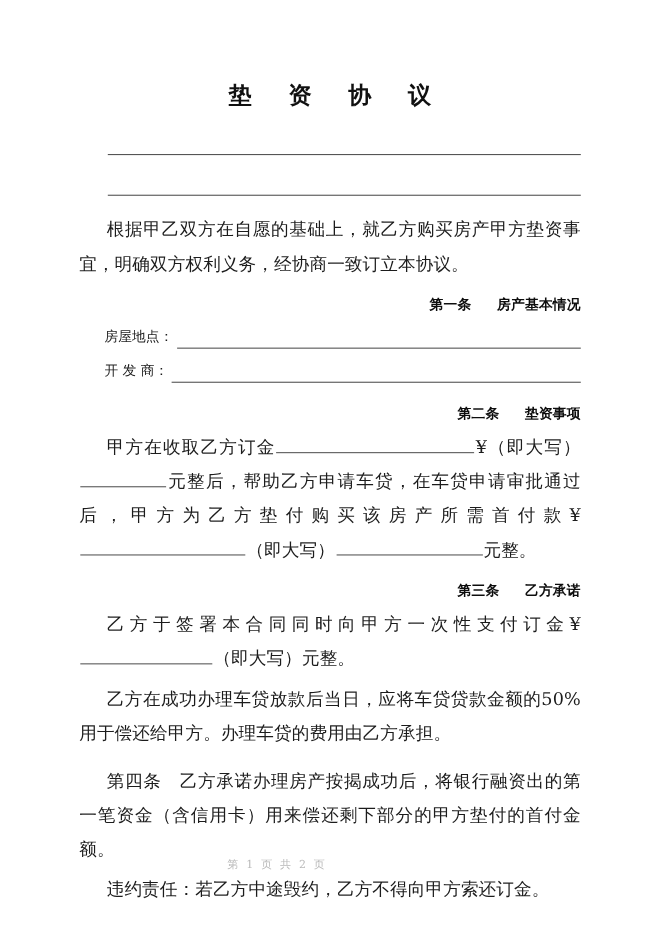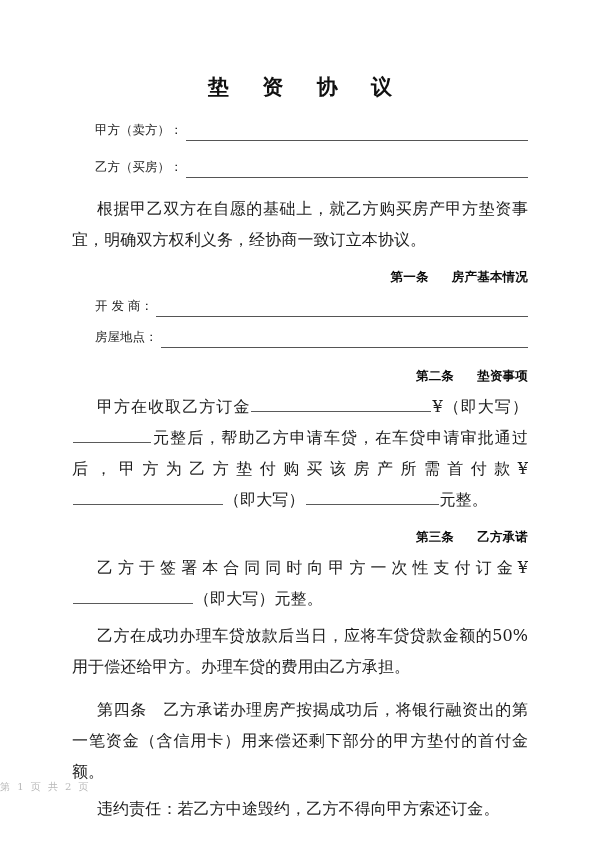--- a/index.html
+++ b/index.html
@@ -117,68 +117,66 @@
   .sp-9  { height: 9px; }
   .sp-12 { height: 12px; }
   .sp-14 { height: 14px; }
 
   
   .footer {
     position: absolute;
     left: 0;
     right: 0;
     top: 780px;
-    text-align: left;
+    text-align: center;
     font-size: 10px;
     color: #b9b9b9;
     letter-spacing: 2px;
     line-height: 14px;
     font-family: "DejaVu Serif", "Liberation Serif", serif;
   }
 </style>
 </head>
 <body>
 
 <div class="page">
   <div class="content">
 
     <h1 class="doc-title">垫 资 协 议</h1>
 
     <div class="sp-14"></div>
 
     <div class="field-row">
-      <span class="f-label">甲方（卖方）：</span>
-      <span class="f-rule"></span>
-    </div>
-
-    <div class="sp-6"></div>
-
-    <div class="field-row">
-      <span class="f-label">乙方（买房）：</span>
+      <span class="f-rule"></span>
+    </div>
+
+    <div class="sp-6"></div>
+
+    <div class="field-row">
       <span class="f-rule"></span>
     </div>
 
     <div class="sp-9"></div>
 
     <p class="para indent">根据甲乙双方在自愿的基础上，就乙方购买房产甲方垫资事宜，明确双方权利义务，经协商一致订立本协议。</p>
 
     <div class="sp-6"></div>
 
     <div class="heading">
       <span>第一条</span>
       <span class="hd-gap"></span>
       <span>房产基本情况</span>
     </div>
 
     <div class="field-row">
+      <span class="f-label">房屋地点：</span>
+      <span class="f-rule"></span>
+    </div>
+    <div class="field-row">
       <span class="f-label">开 发 商：</span>
-      <span class="f-rule"></span>
-    </div>
-    <div class="field-row">
-      <span class="f-label">房屋地点：</span>
       <span class="f-rule"></span>
     </div>
 
     <div class="sp-6"></div>
 
     <div class="heading">
       <span>第二条</span>
       <span class="hd-gap"></span>
       <span>垫资事项</span>
     </div>

